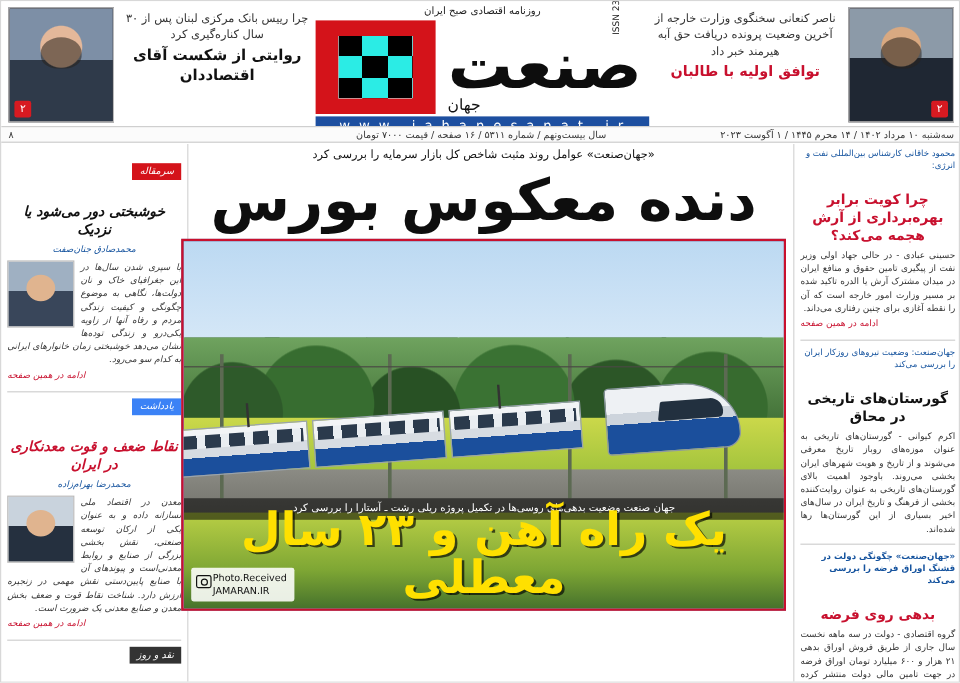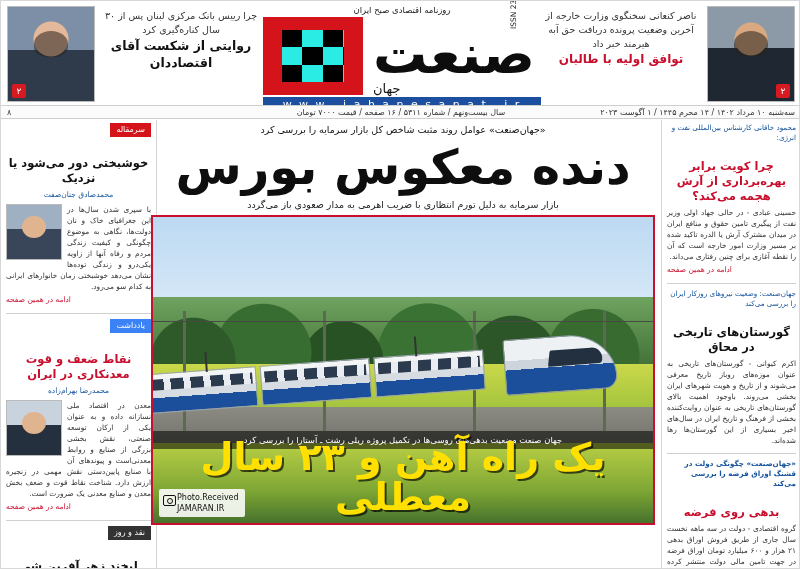--- a/index.html
+++ b/index.html
@@ -128,22 +128,23 @@
 
   
   .col-right {
     position: absolute; top: 0; right: 0; width: 140px; height: 450px;
     padding: 3px 5px; font-size: 8px; color: #222; line-height: 12px;
     border-left: 1px solid #d5d5d5;
   }
   
   .col-left {
     position: absolute; top: 0; left: 0; width: 156px; height: 450px;
-    padding: 3px 5px; font-size: 8px; color: #222; line-height: 12px;
+    padding: 16px 5px; font-size: 8px; color: #222; line-height: 12px;
     border-right: 1px solid #d5d5d5;
+    font-style: italic;
   }
   .col-mid {
     position: absolute; top: 0; left: 144px; width: 516px; height: 450px;
     padding: 2px 6px;
   }
 
   .kicker {
     display: inline-block; background: #d4131a; color: #fff;
     font-size: 8px; padding: 1px 6px; margin-bottom: 3px;
   }
@@ -350,21 +351,20 @@
       <div class="art">
         <span class="kicker dark">نقد و روز</span>
         <h3>لبخند زهر آفرین شی جین‌پینگ</h3>
         
       </div>
     </div>
 
     <div class="col-mid">
       <div class="teaser-line">«جهان‌صنعت» عوامل روند مثبت شاخص کل بازار سرمایه را بررسی کرد</div>
       <div class="main-head">دنده معکوس بورس</div>
-      <div class="main-sub">بازار سرمایه به دلیل تورم انتظاری با ضریب اهرمی به مدار صعودی باز می‌گردد</div>
 
       <div class="photo-box">
         <div class="sky"></div>
         <div class="treeline"></div>
         <div class="field-top"></div>
         <div class="ballast"></div>
         <div class="field-bot"></div>
 
         <div class="catenary-pole" style="left:30px;height:120px;"></div>
         <div class="catenary-pole" style="left:170px;height:120px;"></div>

